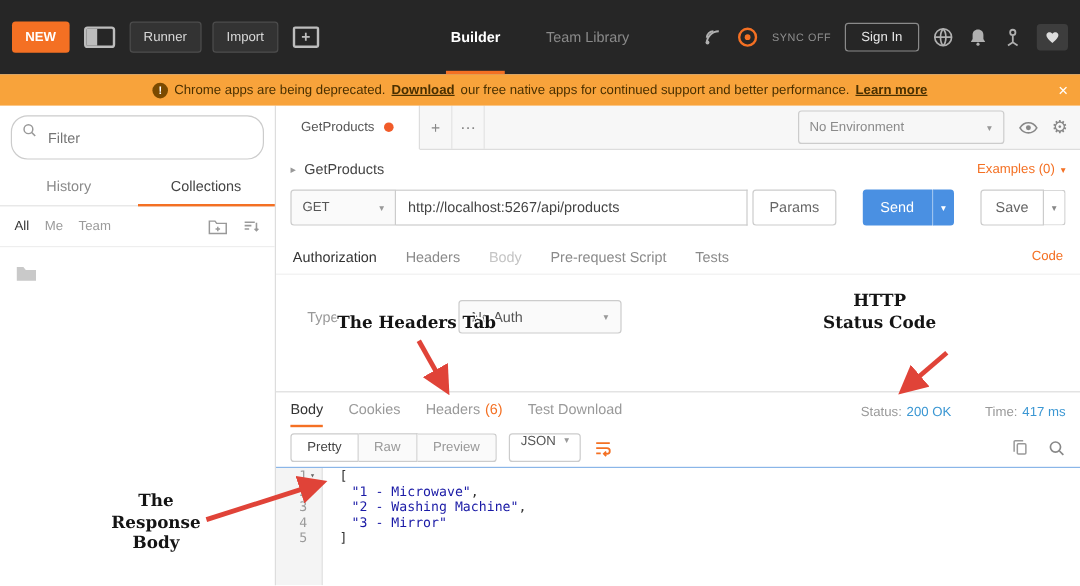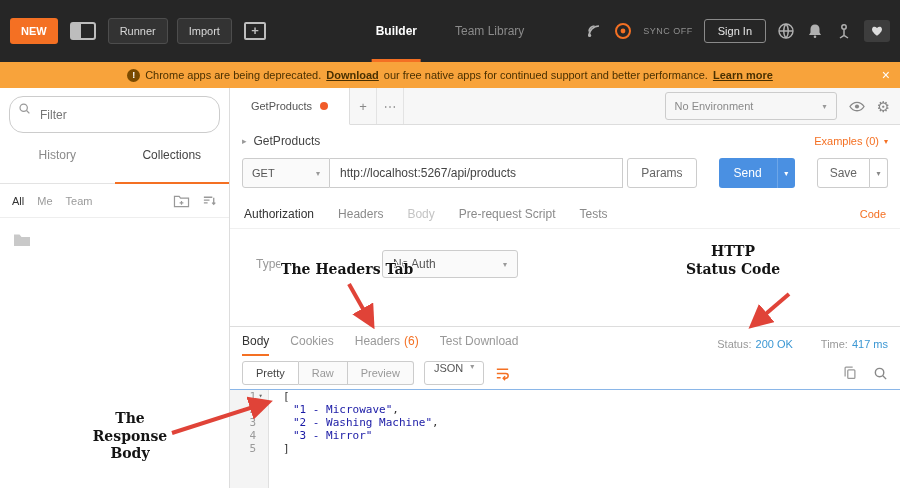--- a/index.html
+++ b/index.html
@@ -32,21 +32,21 @@
 
   
   .workspace { display:flex; height:400px; }
 
   
   .sidebar { width:230px; border-right:1px solid #ddd; background:#fff; flex:0 0 230px; }
   .filter-wrap { padding:8px 9px; position:relative; }
   .filter-input { width:100%; height:37px; border:1px solid #ccc; border-radius:14px; padding:0 10px 0 30px; font-size:12px; color:#555; outline:none; font-family:inherit; }
   .filter-wrap svg { position:absolute; left:18px; top:14px; }
   .sb-tabs { display:flex; border-bottom:1px solid #e3e3e3; }
-  .sb-tab { flex:1; text-align:center; padding:7px 0 20px; font-size:12px; color:#8a8a8a; border-bottom:2px solid transparent; margin-bottom:-1px; }
+  .sb-tab { flex:1; text-align:center; padding:7px 0 8px; font-size:12px; color:#8a8a8a; border-bottom:2px solid transparent; margin-bottom:-1px; }
   .sb-tab.active { color:#444; border-bottom-color:#f47023; }
   .scope { display:flex; align-items:center; padding:9px 12px; gap:13px; font-size:11px; color:#9a9a9a; border-bottom:1px solid #eee; }
   .scope .active { color:#333; }
   .scope-icons { margin-left:auto; display:flex; gap:12px; align-items:center; }
   .coll { display:flex; padding:13px 12px; gap:11px; align-items:flex-start; }
   .coll-name { font-size:12px; color:#555; }
   .coll-meta { font-size:11px; color:#aaa; margin-top:4px; }
 
   
   .content { flex:1; display:flex; flex-direction:column; background:#fff; min-width:0; }

